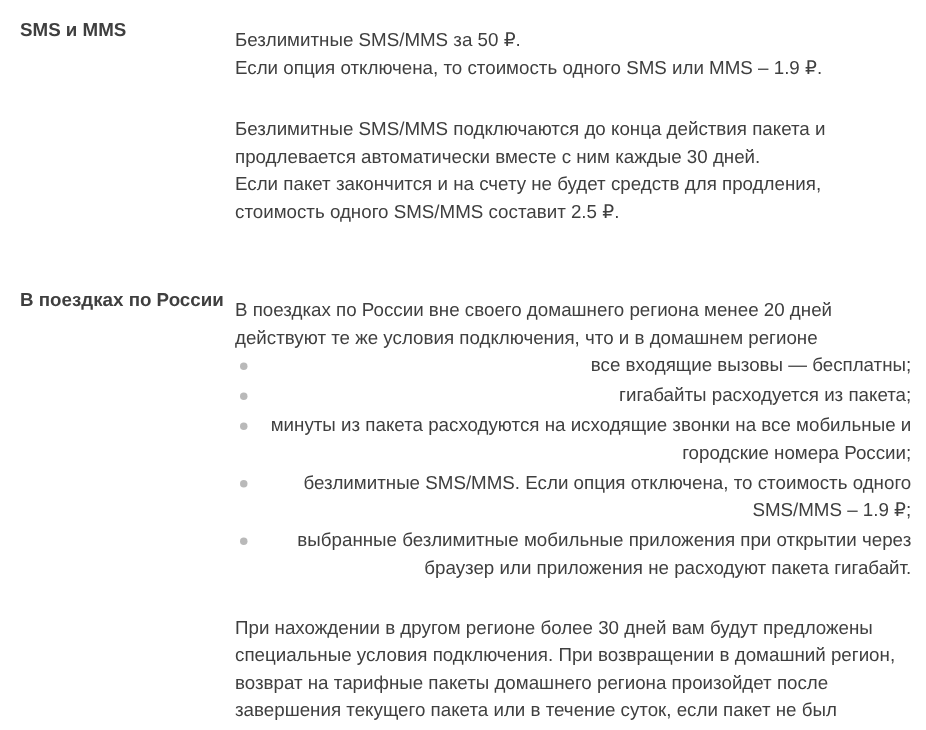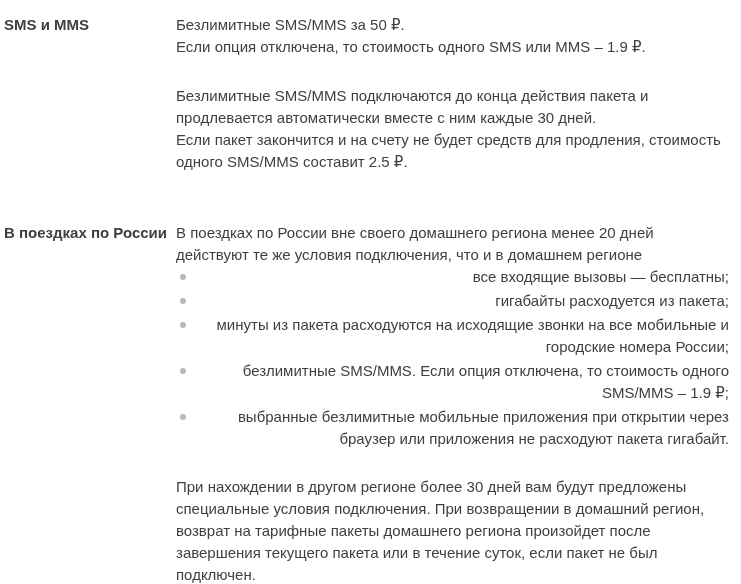--- a/index.html
+++ b/index.html
@@ -1,21 +1,21 @@
 <!DOCTYPE html>
 <html><head>
 <meta charset="utf-8">
 <style>
   html, body { margin: 0; padding: 0; background: #ffffff; }
   .page {
     position: relative;
     width: 741px;
     height: 584px;
     box-sizing: border-box;
-    padding: 14px 12px 0 4px;
+    padding: 14px 12px 0 16px;
     background: #ffffff;
     font-family: "Liberation Sans", "DejaVu Sans", sans-serif;
     color: #3f3f3f;
     overflow: hidden;
   }
   .section { display: flex; align-items: flex-start; }
   .section + .section { margin-top: 49px; }
   .section-label {
     flex: 0 0 172px;
     width: 172px;
@@ -23,20 +23,21 @@
     font-weight: 700;
     line-height: 22px;
     color: #3f3f3f;
   }
   .section-content {
     flex: 1 1 auto;
     min-width: 0;
     font-size: 15px;
     line-height: 22px;
     color: #3f3f3f;
+    margin-top: 8px;
   }
   .para {
     margin: 0;
     white-space: pre-line;
   }
   .para + .para { margin-top: 27px; }
   .bullet-list {
     list-style: none;
     margin: 0;
     padding: 0;

